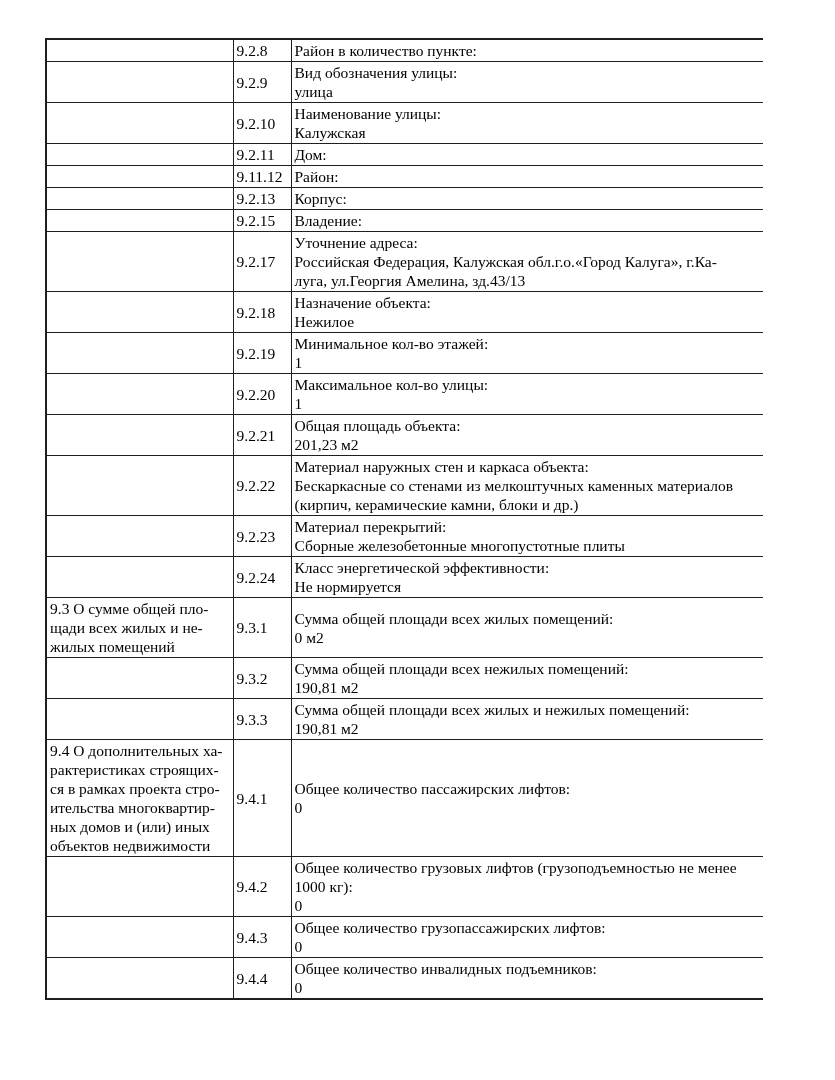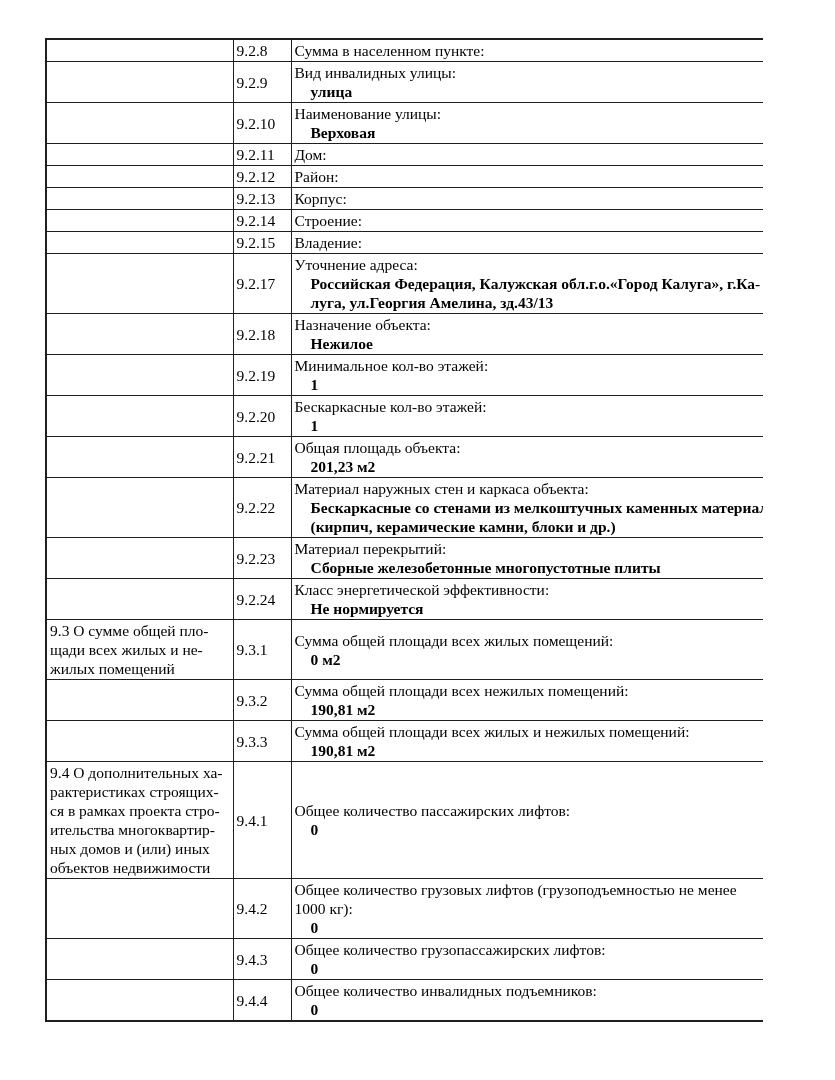--- a/index.html
+++ b/index.html
@@ -51,85 +51,77 @@
     padding-right: 1px;
   }
   td.content-cell {
     vertical-align: middle;
     padding-left: 4px;
   }
   .field-label {
     white-space: pre-line;
   }
   .field-value {
-    font-weight: bold;
+    font-weight: normal;
     white-space: pre-line;
-    margin-left: 16px;
   }
 </style>
 </head>
 <body>
 
 <div class="page">
   <table class="doc-table">
     <colgroup>
       <col class="col-section">
       <col class="col-num">
       <col class="col-content">
     </colgroup>
     <tbody>
         <tr>
           <td class="section-cell"></td>
           <td class="num-cell">9.2.8</td>
           <td class="content-cell">
-            <div class="field-label">Сумма в населенном пункте:</div>
+            <div class="field-label">Район в количество пункте:</div>
           </td>
         </tr>
         <tr>
           <td class="section-cell"></td>
           <td class="num-cell">9.2.9</td>
           <td class="content-cell">
-            <div class="field-label">Вид инвалидных улицы:</div>
+            <div class="field-label">Вид обозначения улицы:</div>
             <div class="field-value">улица</div>
           </td>
         </tr>
         <tr>
           <td class="section-cell"></td>
           <td class="num-cell">9.2.10</td>
           <td class="content-cell">
             <div class="field-label">Наименование улицы:</div>
-            <div class="field-value">Верховая</div>
+            <div class="field-value">Калужская</div>
           </td>
         </tr>
         <tr>
           <td class="section-cell"></td>
           <td class="num-cell">9.2.11</td>
           <td class="content-cell">
             <div class="field-label">Дом:</div>
           </td>
         </tr>
         <tr>
           <td class="section-cell"></td>
-          <td class="num-cell">9.2.12</td>
+          <td class="num-cell">9.11.12</td>
           <td class="content-cell">
             <div class="field-label">Район:</div>
           </td>
         </tr>
         <tr>
           <td class="section-cell"></td>
           <td class="num-cell">9.2.13</td>
           <td class="content-cell">
             <div class="field-label">Корпус:</div>
-          </td>
-        </tr>
-        <tr>
-          <td class="section-cell"></td>
-          <td class="num-cell">9.2.14</td>
-          <td class="content-cell">
-            <div class="field-label">Строение:</div>
           </td>
         </tr>
         <tr>
           <td class="section-cell"></td>
           <td class="num-cell">9.2.15</td>
           <td class="content-cell">
             <div class="field-label">Владение:</div>
           </td>
         </tr>
         <tr>
@@ -154,21 +146,21 @@
           <td class="num-cell">9.2.19</td>
           <td class="content-cell">
             <div class="field-label">Минимальное кол-во этажей:</div>
             <div class="field-value">1</div>
           </td>
         </tr>
         <tr>
           <td class="section-cell"></td>
           <td class="num-cell">9.2.20</td>
           <td class="content-cell">
-            <div class="field-label">Бескаркасные кол-во этажей:</div>
+            <div class="field-label">Максимальное кол-во улицы:</div>
             <div class="field-value">1</div>
           </td>
         </tr>
         <tr>
           <td class="section-cell"></td>
           <td class="num-cell">9.2.21</td>
           <td class="content-cell">
             <div class="field-label">Общая площадь объекта:</div>
             <div class="field-value">201,23 м2</div>
           </td>

